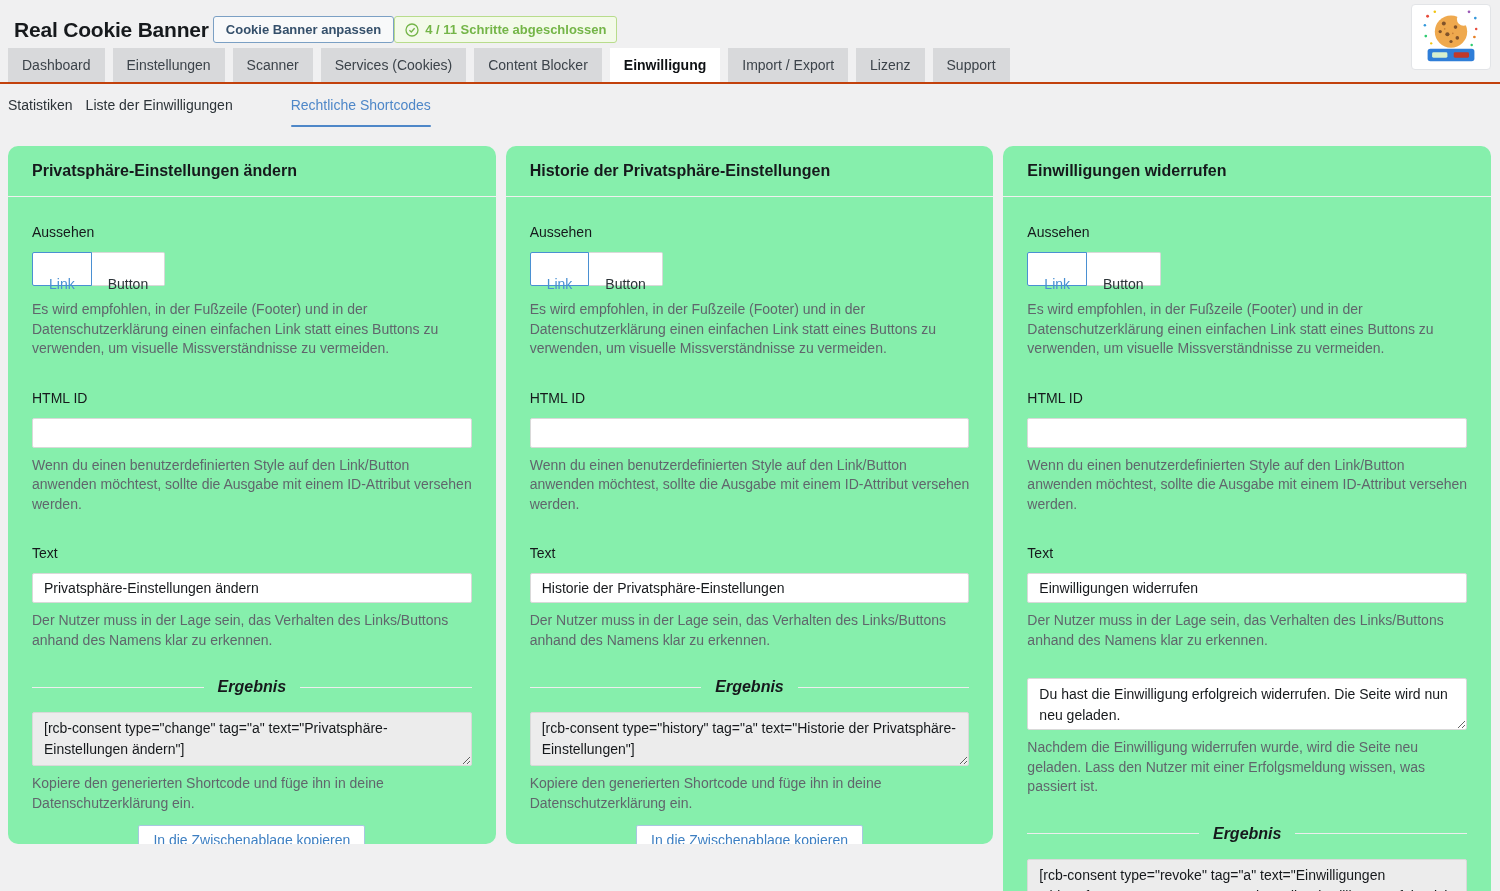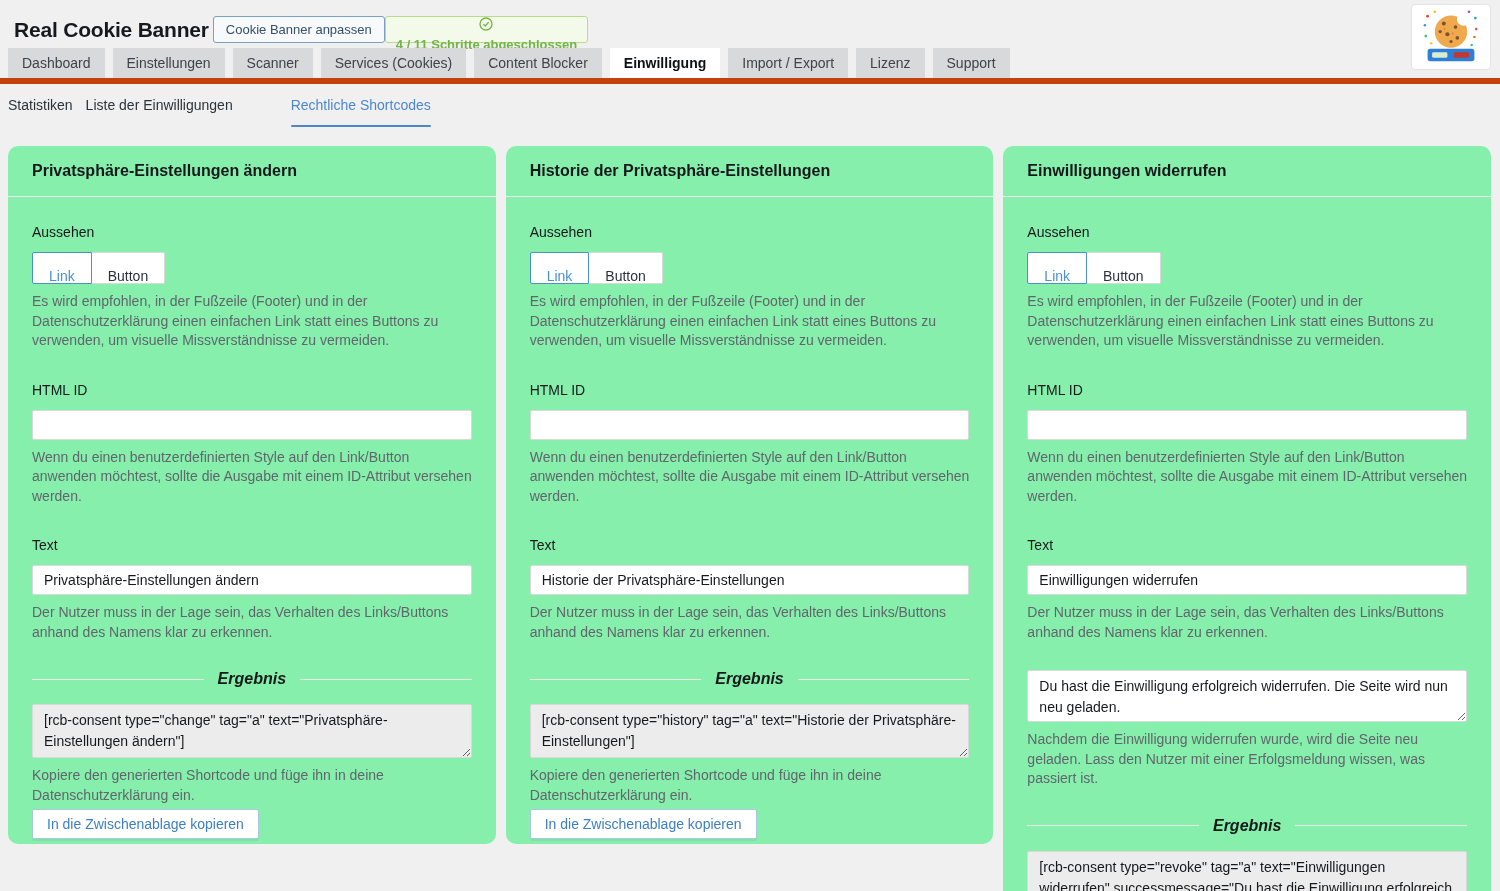--- a/index.html
+++ b/index.html
@@ -10,38 +10,38 @@
     font-size:14px;
     color:#1d2327;
     position:relative;
   }
 
   
   .topbar { height:48px; padding:11px 0 0 14px; display:flex; align-items:center; gap:0; }
   .app-title { font-size:21px; font-weight:700; color:#16191c; letter-spacing:-0.2px; margin-right:4px; }
   .customize-btn {
     height:27px; padding:0 12px; background:#f8f9fa; border:1px solid #7ba0c4;
-    border-radius:3px; color:#35506b; font-weight:400; font-size:13px; cursor:pointer;
+    border-radius:3px; color:#35506b; font-weight:700; font-size:13px; cursor:pointer;
     font-family:inherit;
   }
   .steps-badge {
     display:inline-flex; align-items:center; gap:6px; height:27px; padding:0 10px;
     background:#f3fae9; border:1px solid #b8dc8c; border-radius:3px;
-    color:#74b548; font-weight:700; font-size:13px;flex-direction:column;
+    color:#74b548; font-weight:700; font-size:13px;
   }
   .steps-badge svg { display:block; }
 
   .logo-box {
     position:absolute; top:4px; right:9px; width:80px; height:66px;
     background:#fff; border:1px solid #e2e4e7; border-radius:4px;
     display:flex; align-items:center; justify-content:center;
   }
 
   
-  .tabs { display:flex; gap:8px; padding-left:8px; height:36px; border-bottom:6px solid #c2410c; }
+  .tabs { display:flex; gap:8px; padding-left:8px; height:36px; border-bottom:2px solid #c2410c; }
   .tab {
     display:flex; align-items:center; padding:0 14px; background:#d8d9db;
     color:#3c434a; font-size:14px; text-decoration:none; white-space:nowrap; cursor:pointer;
   }
   .tab.active { background:#fff; color:#0e1114; font-weight:700; }
 
   
   .subnav { display:flex; gap:13px; padding:13px 0 0 8px; height:62px; }
   .subnav-item {
     color:#2c3338; font-size:14px; text-decoration:none; cursor:pointer;
@@ -59,21 +59,21 @@
   .card.fixed { height:698px; overflow:hidden; }
   .card-head { padding:13px 24px; border-bottom:1px solid #f0f0f0; }
   .card-title { font-size:16px; font-weight:700; color:#16191c; line-height:24px; }
   .card-body { padding:24px; }
 
   .form-item { margin-bottom:28px; }
   .field-label { font-size:14px; color:#16191c; line-height:22px; margin-bottom:9px; }
 
   .radio-group { display:inline-flex; }
   .radio-btn {
-    height:32px; padding:8px 16px; font-size:14px; background:#fff; cursor:pointer;
+    height:32px; padding:16px 16px; font-size:14px; background:#fff; cursor:pointer;
     border:1px solid #d9d9d9; color:#2c3338; font-family:inherit; line-height:30px;
   }
   .radio-btn.first { border-radius:2px 0 0 2px; }
   .radio-btn.last  { border-radius:0 2px 2px 0; border-left:0; }
   .radio-btn.selected { color:#4a90d2; border:1px solid #4a90d2; }
 
   .help { color:#60666c; font-size:14px; line-height:19.5px; margin-top:8px; }
 
   .text-input {
     width:100%; height:30px; border:1px solid #d9d9d9; border-radius:2px;
@@ -85,21 +85,21 @@
     resize:vertical; display:block;
   }
   .success-box  { height:52px; background:#fff; }
   .shortcode-box { height:54px; background:#ececec; }
   .shortcode-box.rows3 { height:78px; }
 
   .result-divider { display:flex; align-items:center; gap:14px; margin:26px 0 16px;font-style:italic; }
   .result-divider .line { flex:1; height:1px; background:#ededee; }
   .result-title { font-size:16px; font-weight:700; color:#16191c; white-space:nowrap; }
 
-  .btn-row { display:flex; justify-content:flex-start; margin-top:4px; }
+  .btn-row { display:flex; justify-content:center; margin-top:12px; }
   .copy-btn {
     height:30px; padding:0 14px; background:#fff; border:1px solid #a8c7e0;
     border-radius:2px; color:#3d7fc2; font-size:14px; cursor:pointer;
     font-family:inherit; box-shadow:0 2px 0 rgba(0,0,0,0.05);
   }
 </style>
 </head>
 <body>
 
 <div class="topbar">

